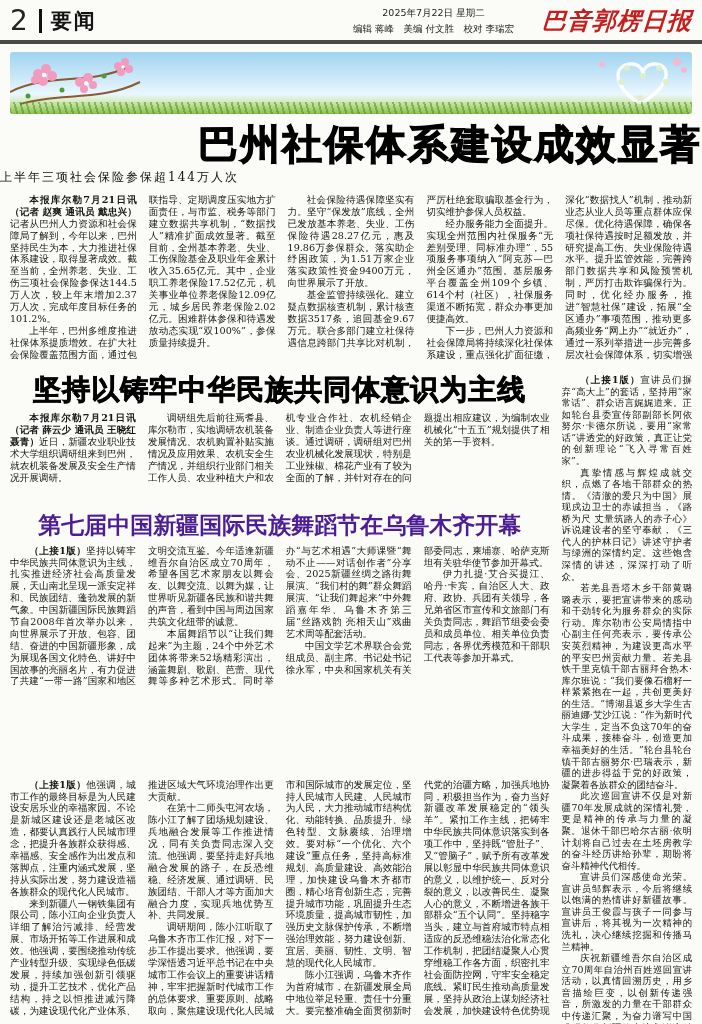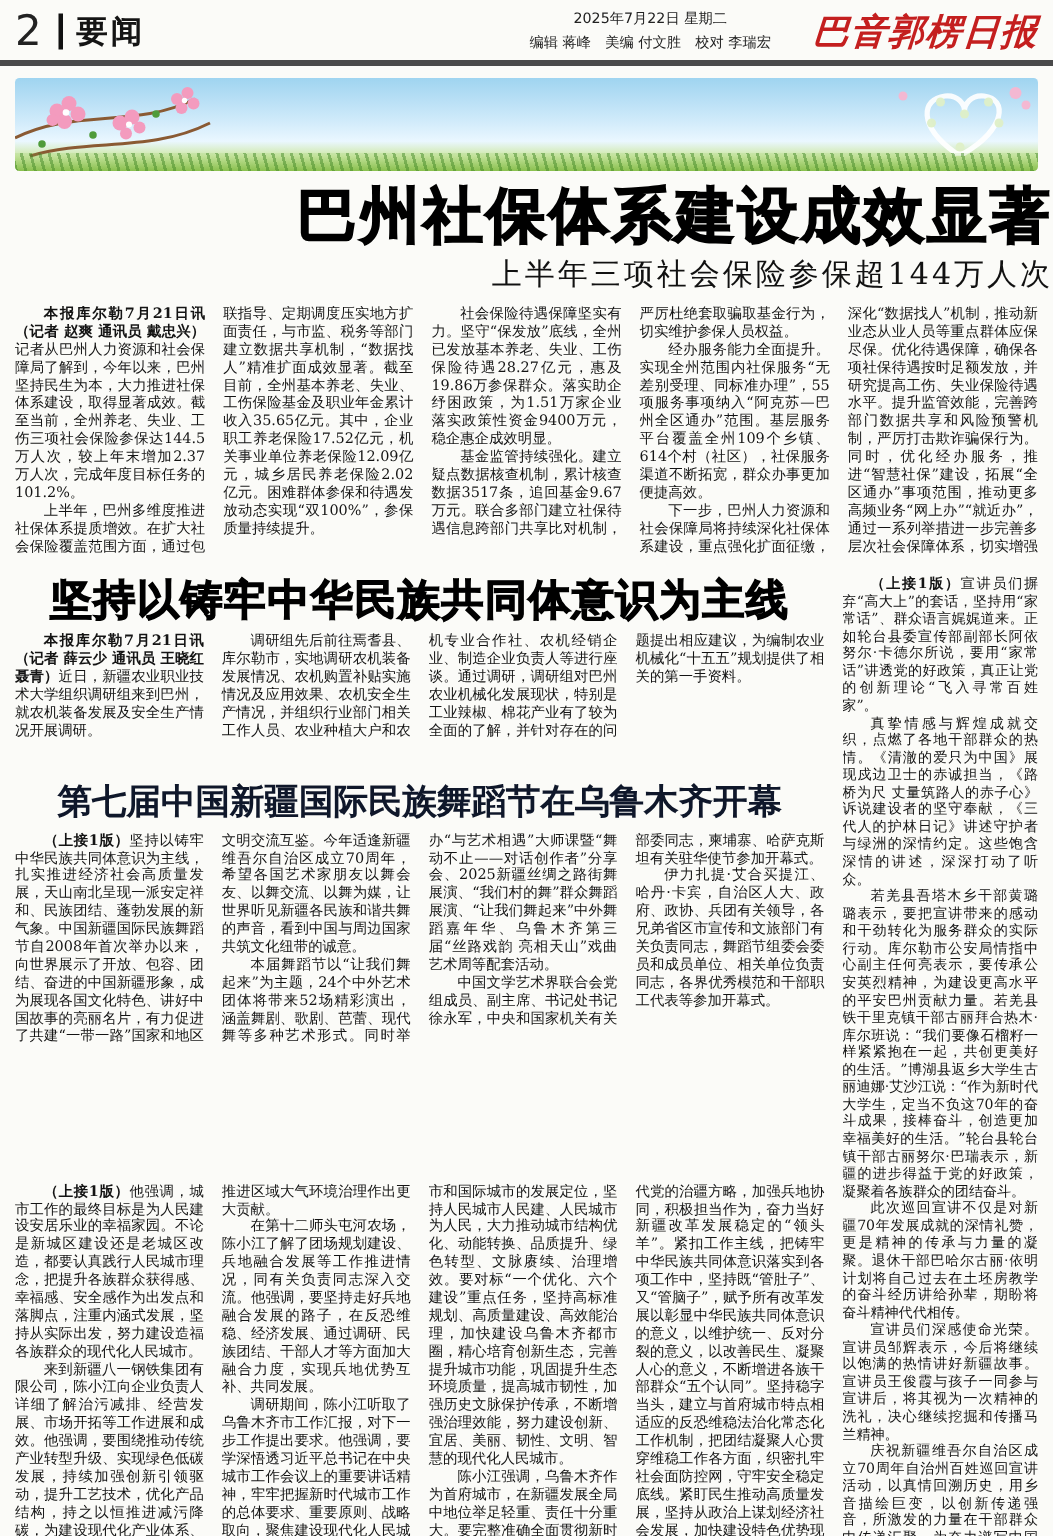--- a/index.html
+++ b/index.html
@@ -45,21 +45,21 @@
     text-shadow:-2px -2px 0 #fff, 2px -2px 0 #fff, -2px 2px 0 #fff, 2px 2px 0 #fff, 0 4px 3px rgba(60,60,60,.35);
   }
   
   .h1-main {
     margin-top:8px; text-align:right;
     font-family:"DejaVu Sans", sans-serif;
     font-size:40px; line-height:1.1; font-weight:900; letter-spacing:2px; color:#000;
     -webkit-text-stroke:1.2px #000;
   }
   .h2-sub {
-    margin-top:3px; text-align:right; font-size:20px; letter-spacing:2px; color:#111;
+    margin-top:3px; text-align:left; font-size:12px; letter-spacing:2px; color:#111;
   }
   
   .cols { text-align:justify; overflow:hidden; font-size:9.6px; line-height:1.24; }
   .cols p, .plain p { text-indent:2em; }
   .lead, .jump { font-weight:bold; }
   .cols5 { column-count:5; column-gap:12px; height:170px; margin:8px 10px 0; }
   .cols4 { column-count:4; column-gap:12px; }
   
   .lower { display:flex; gap:12px; margin:10px 10px 0; align-items:flex-start; }
   .leftregion { width:546px; }
@@ -70,21 +70,21 @@
   .rightcol p { text-indent:2em; }
   .h1-a2 {
     font-family:"DejaVu Sans", sans-serif; text-align:center;
     font-size:28px; line-height:1.15; font-weight:900; letter-spacing:1px; color:#000;
     -webkit-text-stroke:0.8px #000;
   }
   .a2-body { margin-top:6px; height:88px; }
   .h1-a3 {
     margin-top:12px; text-align:center;
     font-family:"DejaVu Sans", sans-serif;
-    font-size:23px; line-height:1.15; font-weight:900; color:#0f172a;
+    font-size:23px; line-height:1.15; font-weight:900; color:#4c1d95;
   }
   .a3-body { margin-top:6px; height:200px; }
   .a4-body { margin-top:34px; height:247px; }
 </style>
 </head>
 <body>
 
 <div class="page">
 
   <div class="hdr">
@@ -145,21 +145,21 @@
     </svg>
     <span class="grass"></span>
   </div>
 
   <div>
     <div class="h1-main">巴州社保体系建设成效显著</div>
     <div class="h2-sub">上半年三项社会保险参保超144万人次</div>
     <div class="cols cols5">
       <p><span class="lead">本报库尔勒7月21日讯（记者 赵爽 通讯员 戴忠兴）</span><span>记者从巴州人力资源和社会保障局了解到，今年以来，巴州坚持民生为本，大力推进社保体系建设，取得显著成效。截至当前，全州养老、失业、工伤三项社会保险参保达144.5万人次，较上年末增加2.37万人次，完成年度目标任务的101.2%。</span></p>
       <p>上半年，巴州多维度推进社保体系提质增效。在扩大社会保险覆盖范围方面，通过包联指导、定期调度压实地方扩面责任，与市监、税务等部门建立数据共享机制，“数据找人”精准扩面成效显著。截至目前，全州基本养老、失业、工伤保险基金及职业年金累计收入35.65亿元。其中，企业职工养老保险17.52亿元，机关事业单位养老保险12.09亿元，城乡居民养老保险2.02亿元。困难群体参保和待遇发放动态实现“双100%”，参保质量持续提升。</p>
-      <p>社会保险待遇保障坚实有力。坚守“保发放”底线，全州已发放基本养老、失业、工伤保险待遇28.27亿元，惠及19.86万参保群众。落实助企纾困政策，为1.51万家企业落实政策性资金9400万元，稳企惠企成效明显。</p>
+      <p>社会保险待遇保障坚实有力。坚守“保发放”底线，全州已发放基本养老、失业、工伤保险待遇28.27亿元，惠及19.86万参保群众。落实助企纾困政策，为1.51万家企业落实政策性资金9400万元，向世界展示了开放。</p>
       <p>基金监管持续强化。建立疑点数据核查机制，累计核查数据3517条，追回基金9.67万元。联合多部门建立社保待遇信息跨部门共享比对机制，严厉杜绝套取骗取基金行为，切实维护参保人员权益。</p>
       <p>经办服务能力全面提升。实现全州范围内社保服务“无差别受理、同标准办理”，55项服务事项纳入“阿克苏—巴州全区通办”范围。基层服务平台覆盖全州109个乡镇、614个村（社区），社保服务渠道不断拓宽，群众办事更加便捷高效。</p>
       <p>下一步，巴州人力资源和社会保障局将持续深化社保体系建设，重点强化扩面征缴，深化“数据找人”机制，推动新业态从业人员等重点群体应保尽保。优化待遇保障，确保各项社保待遇按时足额发放，并研究提高工伤、失业保险待遇水平。提升监管效能，完善跨部门数据共享和风险预警机制，严厉打击欺诈骗保行为。同时，优化经办服务，推进“智慧社保”建设，拓展“全区通办”事项范围，推动更多高频业务“网上办”“就近办”，通过一系列举措进一步完善多层次社会保障体系，切实增强人民群众的获得感、幸福感、安全感。</p>
     </div>
   </div>
 
   <div class="lower">
     <div class="leftregion">
 
       <div>

